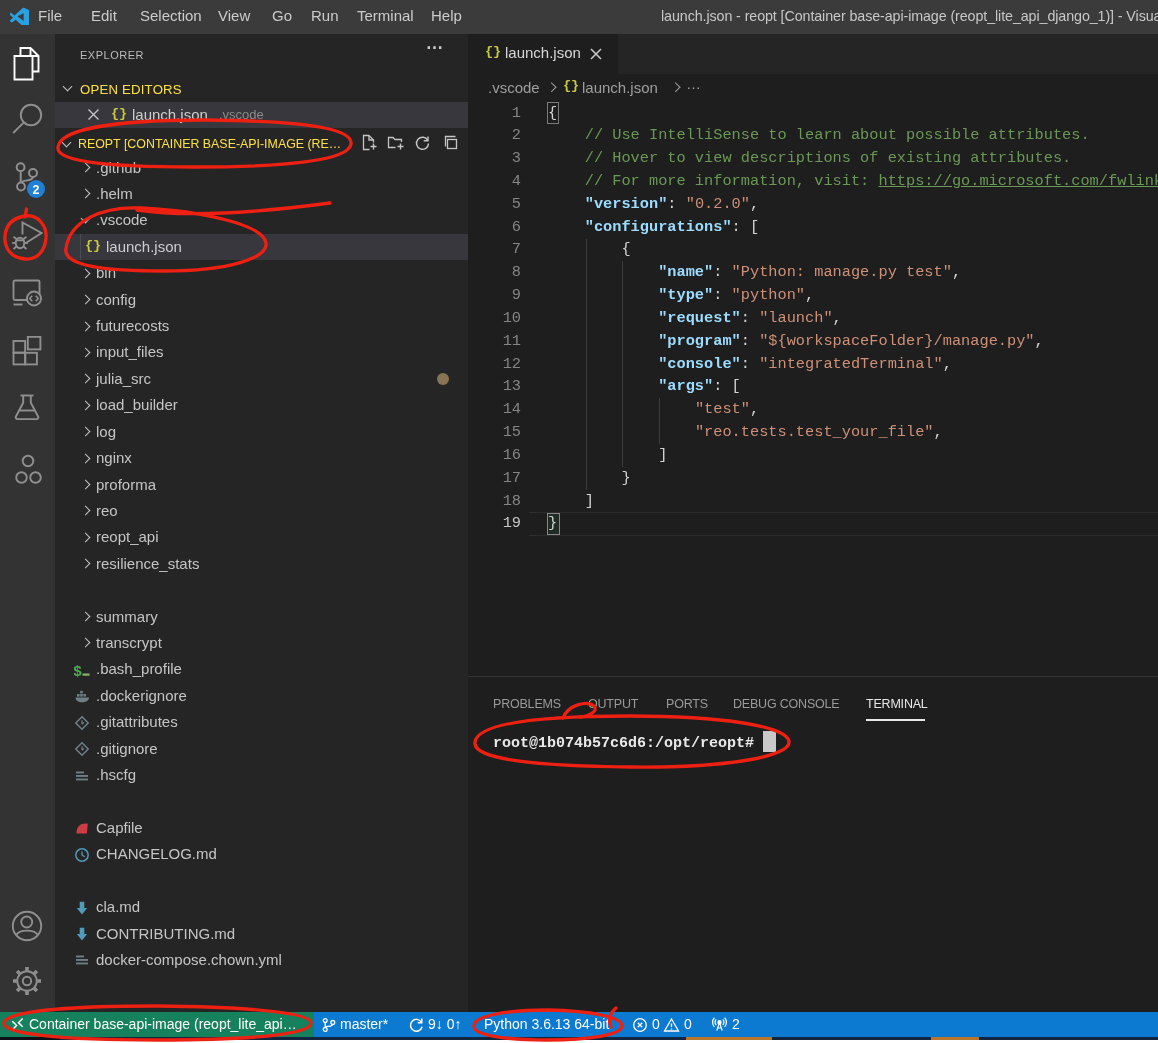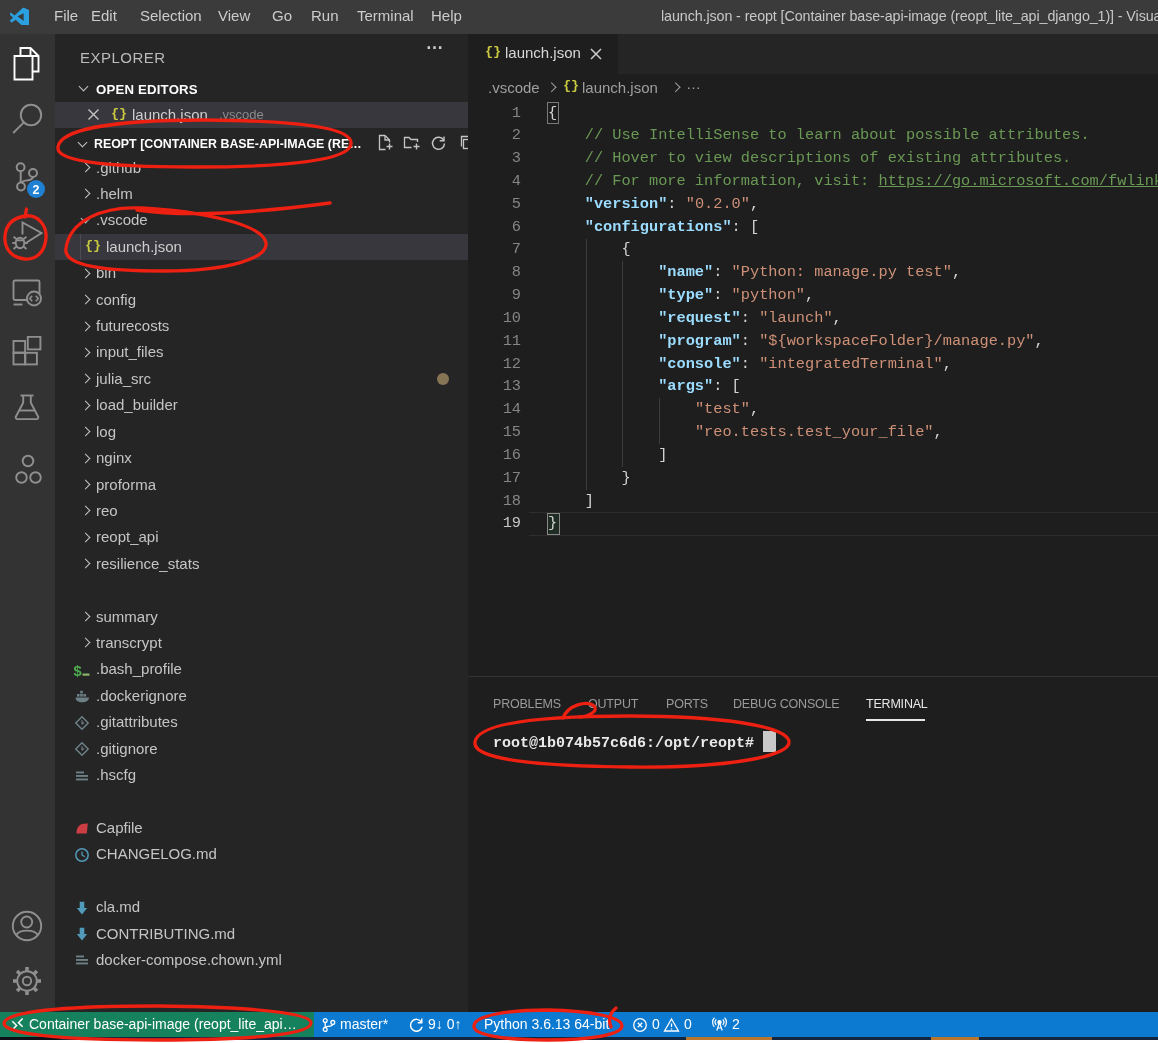--- a/index.html
+++ b/index.html
@@ -4,21 +4,21 @@
 <style>
 *{margin:0;padding:0;box-sizing:border-box}
 html,body{width:1158px;height:1043px;overflow:hidden}
 body{position:relative;background:#1e1e1e;font-family:"Liberation Sans",sans-serif;-webkit-font-smoothing:antialiased}
 #titlebar{position:absolute;left:0;top:0;width:1158px;height:34px;background:#3b3b3b;color:#cccccc;font-size:15px}
 #titlebar .menu{position:absolute;top:7px;white-space:nowrap}
 #titlebar .wtitle{position:absolute;left:661px;top:7.5px;white-space:nowrap;color:#c8c8c8;font-size:14.3px;letter-spacing:-0.1px}
 #actbar{position:absolute;left:0;top:34px;width:55px;height:978px;background:#333333}
 .aicon{position:absolute;left:11px;width:32px;height:32px}
 #sidebar{position:absolute;left:55px;top:34px;width:413px;height:978px;background:#252526;color:#cccccc;overflow:hidden}
-.sechead{position:absolute;left:16px;width:413px;height:26px;font-weight:bold;font-size:13.2px;color:#ffffff;letter-spacing:.2px}
+.sechead{position:absolute;left:0;width:413px;height:26px;font-weight:normal;font-size:13.2px;color:#fde047;letter-spacing:.2px}
 .trow{position:absolute;left:0;width:413px;height:26px;font-size:15px;color:#c5c5c5}
 .lbl{position:absolute;left:41px;top:3.5px;white-space:nowrap}
 .chev{position:absolute;left:27px;top:9px;width:7px;height:7px;border-right:1.5px solid #c5c5c5;border-bottom:1.5px solid #c5c5c5;transform:rotate(-45deg)}
 .chevd{transform:rotate(45deg);top:7px}
 .ficon{position:absolute;left:19px;top:5px;width:16px;height:16px}
 #editor{position:absolute;left:468px;top:34px;width:690px;height:642px;background:#1e1e1e}
 #tabbar{position:absolute;left:0;top:0;width:690px;height:40px;background:#252526}
 #tab1{position:absolute;left:0;top:0;width:150px;height:40px;background:#1e1e1e;color:#d7d7d7;font-size:15px}
 #crumbs{position:absolute;left:0;top:40px;width:690px;height:28px;color:#9f9f9f;font-size:15px}
 #code{position:absolute;left:0;top:67.5px;width:690px;height:574px;font-family:"Liberation Mono",monospace;font-size:15.3px;line-height:22.83px;white-space:pre;overflow:hidden}
@@ -41,21 +41,21 @@
 .sbitem{position:absolute;top:4px;white-space:nowrap}
 #bstrip{position:absolute;left:0;top:1037px;width:1158px;height:3px;background:#12263f}
 #anno{position:absolute;left:0;top:0;width:1158px;height:1043px;pointer-events:none}
 </style>
 </head>
 <body>
 <div id="titlebar">
 <svg style="position:absolute;left:10px;top:7px" width="19" height="18" viewBox="0 0 100 96">
 <path fill="#2aa0e0" d="M96.5 14.7 73.8 4.1 a6 6 0 0 0 -6.8 1.2 L23.6 45 5.2 31.1 a4 4 0 0 0 -5.1 .2 L.1 36.6 a4 4 0 0 0 0 5.9 L16 56.9 .1 70.3 a4 4 0 0 0 0 5.9 l5.9 5.4 a4 4 0 0 0 5.1 .2 l18.4 -14 43.4 39.8 a6 6 0 0 0 6.8 1.1 l22.7 -10.9 a6 6 0 0 0 3.4 -5.4 V20.1 a6 6 0 0 0 -3.3 -5.4 Z M72 74.5 39.1 49.5 72 33.5 Z"></path>
 </svg>
-<span class="menu" style="left:54px">File</span>
+<span class="menu" style="left:38px">File</span>
 <span class="menu" style="left:91px">Edit</span>
 <span class="menu" style="left:140px">Selection</span>
 <span class="menu" style="left:218px">View</span>
 <span class="menu" style="left:272px">Go</span>
 <span class="menu" style="left:311px">Run</span>
 <span class="menu" style="left:357px">Terminal</span>
 <span class="menu" style="left:431px">Help</span>
 <span class="wtitle">launch.json - reopt [Container base-api-image (reopt_lite_api_django_1)] - Visual Studio Code</span>
 </div>
 <div id="actbar">
@@ -126,21 +126,21 @@
         <path d="M2 16 H5.8"></path>
         <path d="M26.2 16 H30"></path>
 <path d="M6.1 6.1 L8.8 8.8"></path>
         <path d="M23.2 23.2 L25.9 25.9"></path>
         <path d="M25.9 6.1 L23.2 8.8"></path>
         <path d="M6.1 25.9 L8.8 23.2"></path>
 </g>
 </svg>
 </div>
 <div id="sidebar">
-<div style="position:absolute;left:25px;top:15px;font-size:15px;color:#bbbbbb;letter-spacing:.5px">EXPLORER</div>
+<div style="position:absolute;left:25px;top:15px;font-size:11px;color:#bbbbbb;letter-spacing:.5px">EXPLORER</div>
 <div style="position:absolute;left:371px;top:3px;font-size:17px;color:#cccccc;letter-spacing:1px;font-weight:bold">⋯</div>
 <div class="sechead" style="top:42px">
       <span class="chev chevd" style="left:9px"></span>
       <span style="position:absolute;left:25px;top:6px">OPEN EDITORS</span>
     </div>
 <div class="trow" style="top:68px;background:#37373d">
  <svg style="position:absolute;left:32px;top:6px" width="13" height="13" viewBox="0 0 13 13" stroke="#c5c5c5" stroke-width="1.4">
         <path d="M1.5 1.5 L11.5 11.5 M11.5 1.5 L1.5 11.5"></path>
       </svg>
  <span style="position:absolute;left:56px;top:4px;font-family:'Liberation Mono',monospace;font-weight:bold;font-size:13.5px;color:#cbcb41">{}</span>

